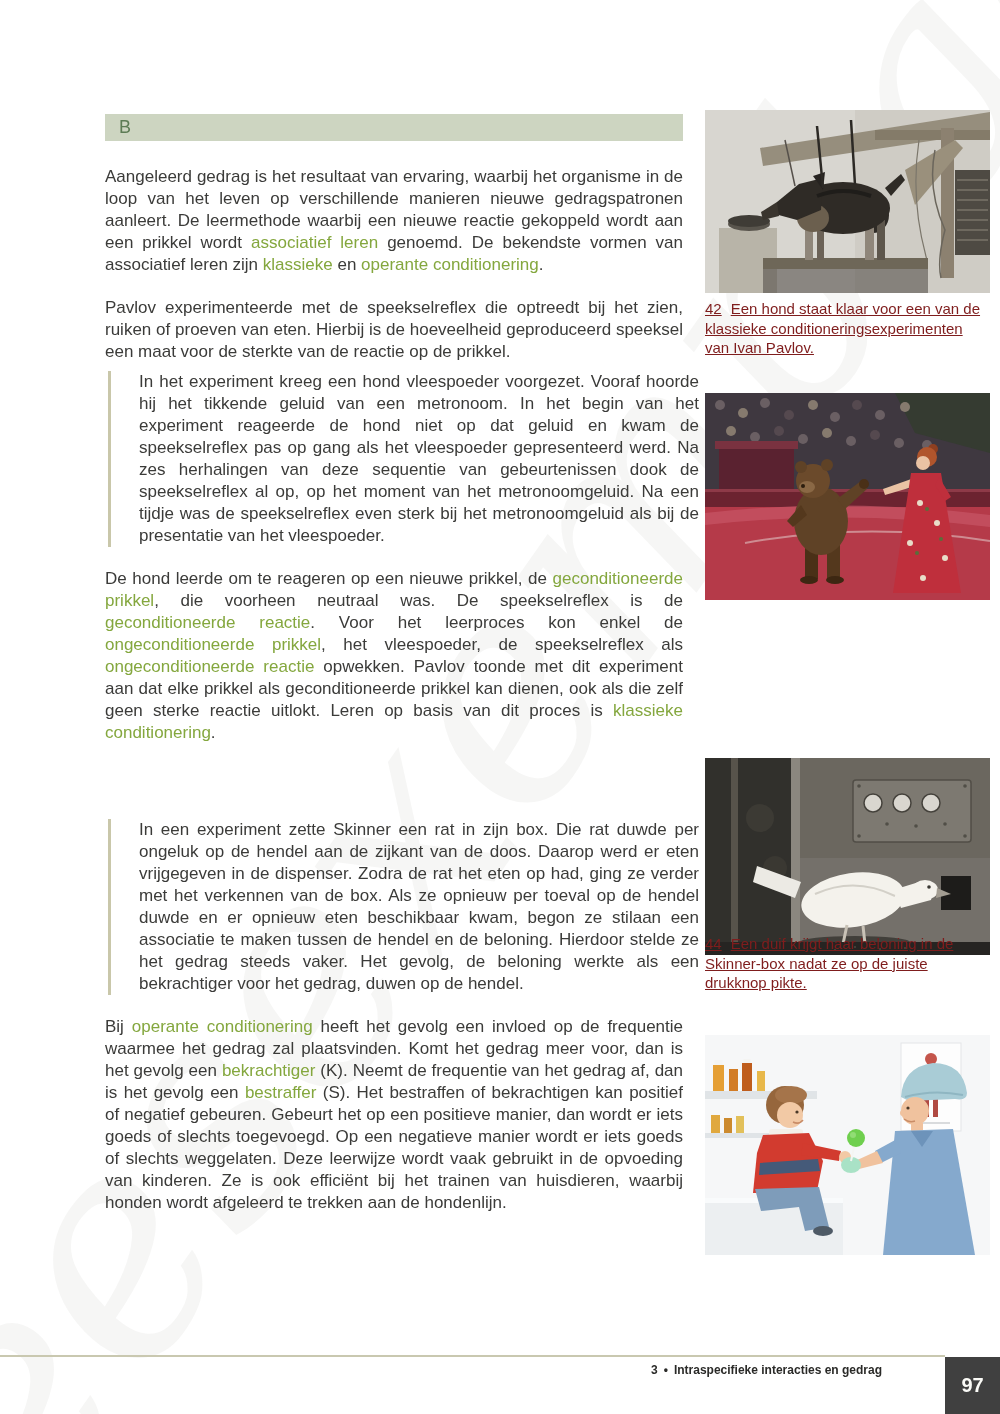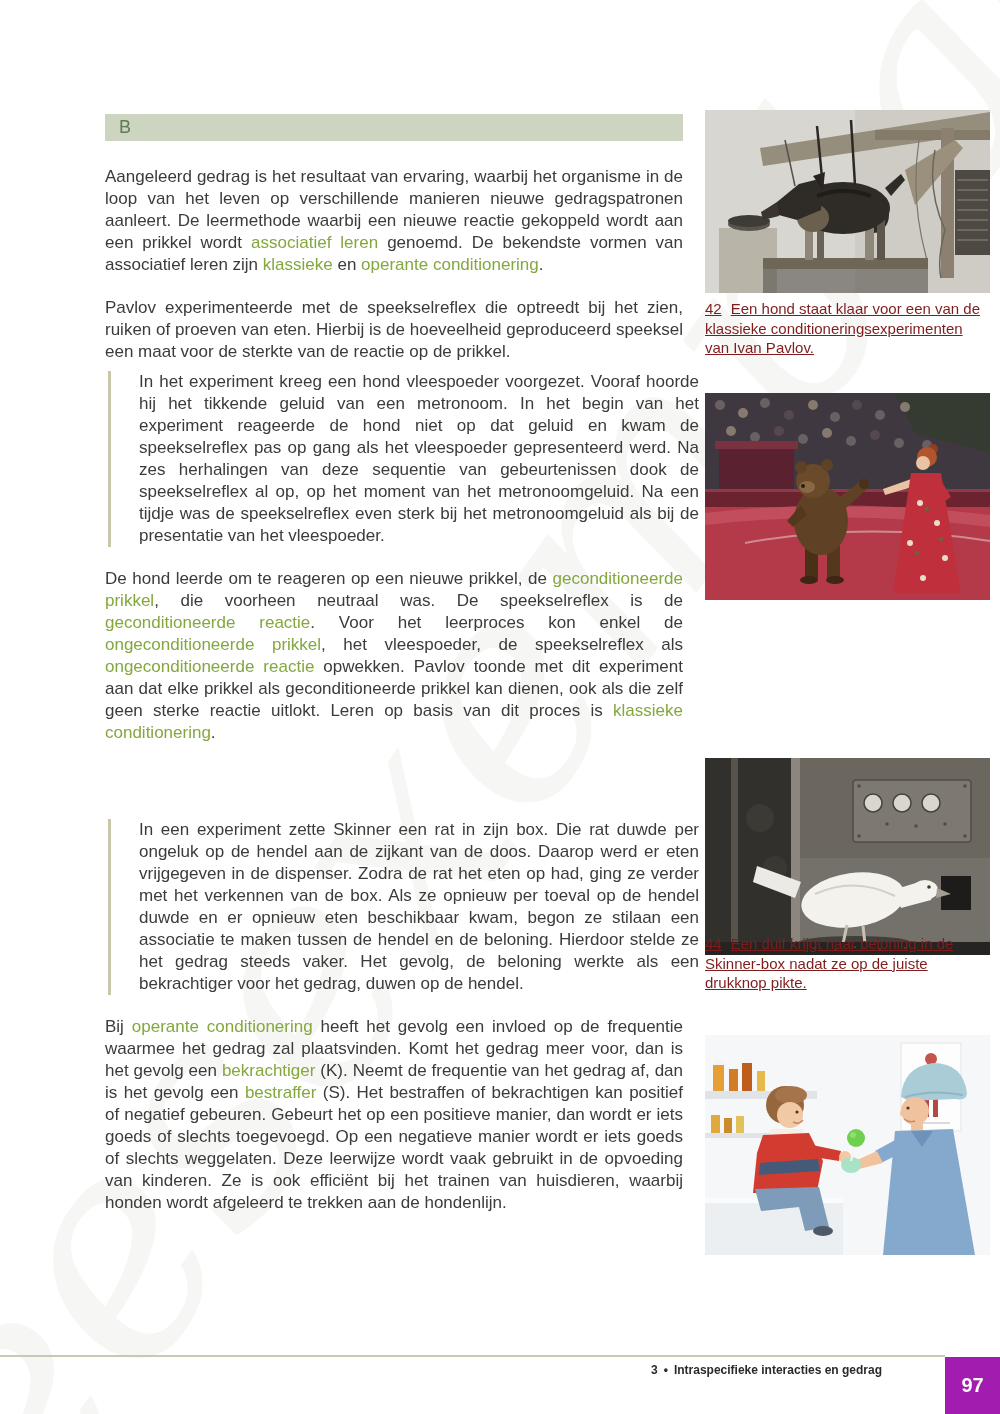--- a/index.html
+++ b/index.html
@@ -18,21 +18,21 @@
   .kw{color:#84a73e;margin-top:9px;}
   .figure{position:absolute;left:705px;width:285px;overflow:hidden;z-index:2;background:#ddd;}
   .figure svg{display:block;}
   .caption{position:absolute;left:705px;width:285px;font-size:15px;line-height:19.5px;
         color:#7f1d1d;z-index:2;text-decoration:underline;}
   .caption .num{margin-right:9px;}
   .footer-rule{position:absolute;left:0;top:1355px;width:945px;height:2px;background:#c9c8b0;z-index:2;}
   .footer-text{position:absolute;right:115px;top:1363px;font-size:12px;font-weight:bold;
         color:#2a2a28;z-index:2;white-space:nowrap;}
   .footer-text span{margin:0 3px;}
-  .page-num-box{position:absolute;left:945px;top:1357px;width:55px;height:57px;background:#a21caf;
+  .page-num-box{position:absolute;left:945px;top:1357px;width:55px;height:57px;background:#404040;
         color:#fbfbf7;font-size:20px;font-weight:bold;display:flex;align-items:center;
         justify-content:center;z-index:2;}
 </style>
 </head>
 <body>
 
 <div class="page">
 
   <div class="watermark">Leesexemplaar</div>
 

